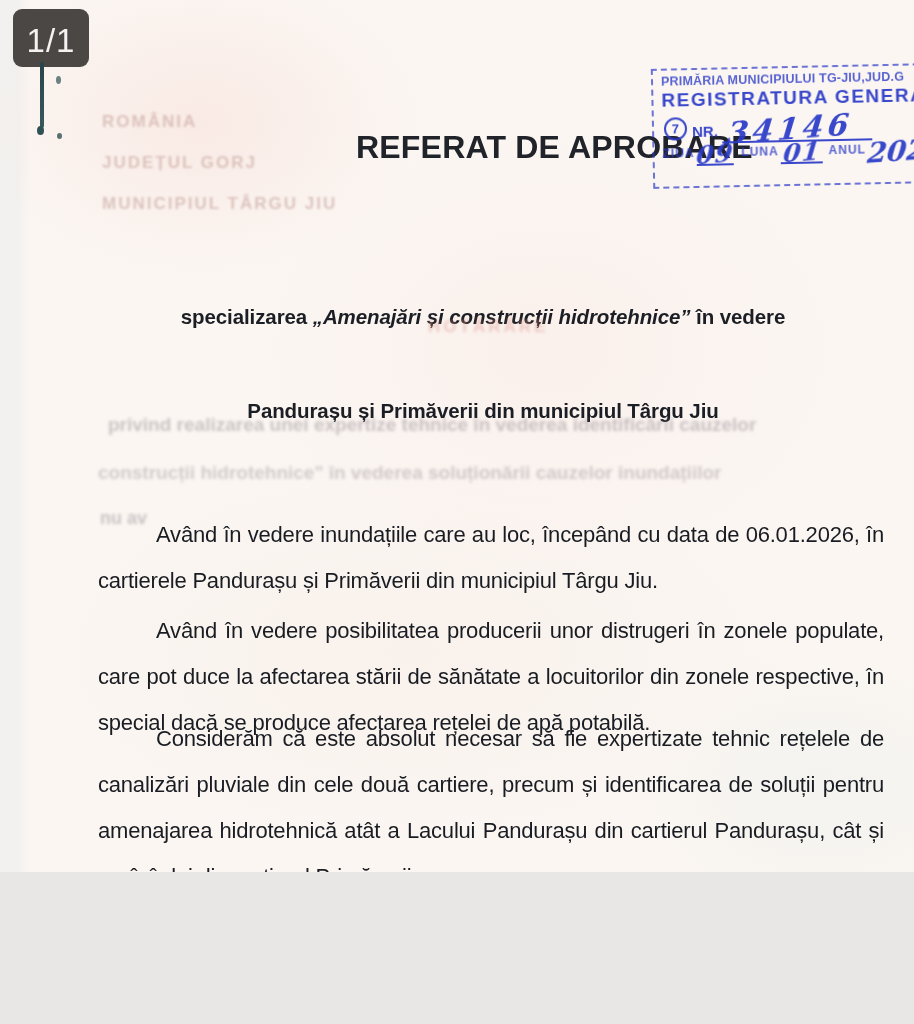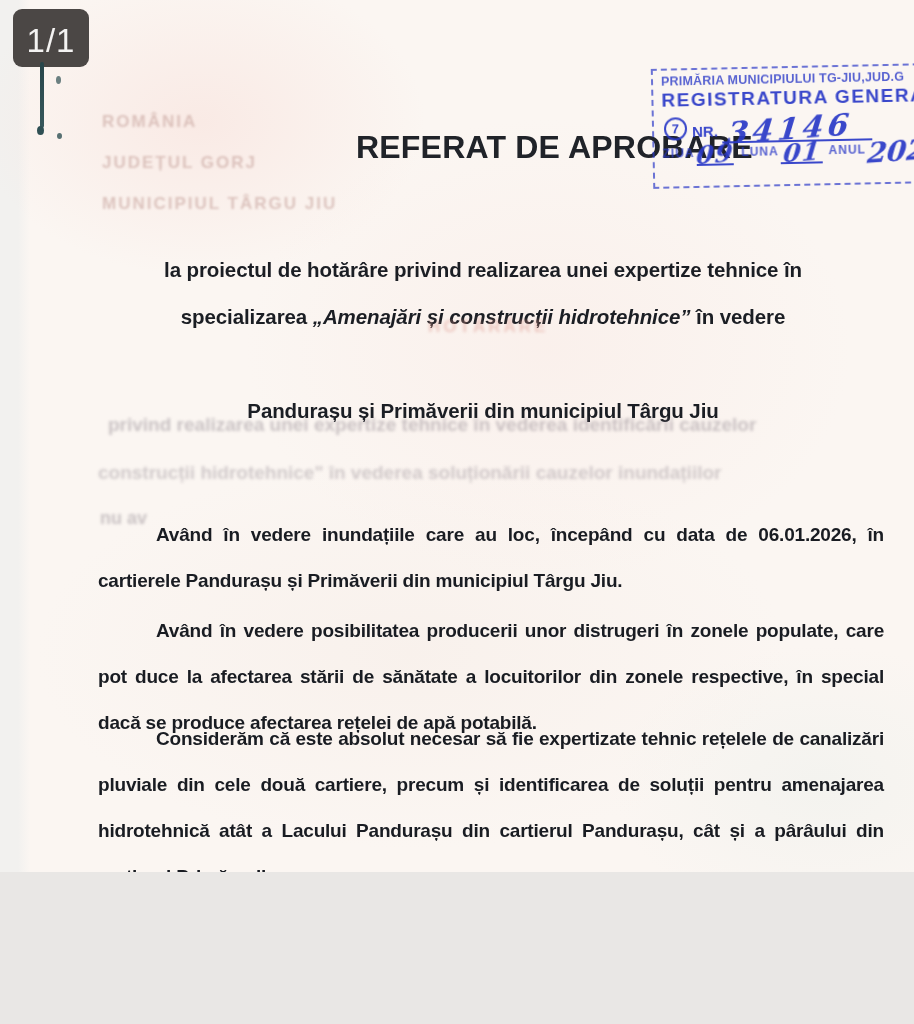--- a/index.html
+++ b/index.html
@@ -51,21 +51,21 @@
   .st-r3{margin-top:6px;}
   .st-r4{margin-top:2px;}
   .hand-sm{font-size:25px;line-height:18px;letter-spacing:1px;}
   
   .ghost{position:absolute;color:rgba(125,115,125,.40);filter:blur(1.4px);font-weight:bold;}
   .ghost-pink{position:absolute;color:rgba(222,150,140,.45);filter:blur(1.6px);font-weight:bold;}
   
   .subject{position:absolute;left:50px;top:246px;width:866px;text-align:center;font-size:20.5px;font-weight:bold;color:#1b1e24;line-height:47px;letter-spacing:-.1px;}
   .subject .it{font-style:italic;}
   
-  .para{position:absolute;left:98px;width:786px;font-size:19px;font-weight:bold;color:#191c22;line-height:46px;text-align:justify;text-indent:58px;letter-spacing:-.2px;margin:0;}
+  .para{position:absolute;left:98px;width:786px;font-size:22px;font-weight:normal;color:#191c22;line-height:46px;text-align:justify;text-indent:58px;letter-spacing:-.2px;margin:0;}
   .para.serif{font-family:"Liberation Serif",serif;font-weight:normal;font-size:21px;letter-spacing:.2px;word-spacing:3px;}
   
   .closing{position:absolute;left:120px;top:983px;width:790px;text-align:center;font-size:26px;font-weight:normal;color:#1b1e24;}
   
   .smudge{position:absolute;border-radius:50%;filter:blur(4px);}
   .sm1{left:90px;top:962px;width:520px;height:26px;background:rgba(150,170,158,.18);}
   .sm2{left:640px;top:968px;width:240px;height:22px;background:rgba(150,170,158,.15);}
   .sm3{left:418px;top:1012px;width:46px;height:16px;background:rgba(40,45,50,.55);filter:blur(3px);}
   .sm4{left:292px;top:1016px;width:26px;height:12px;background:rgba(40,45,50,.35);filter:blur(3px);}
   .sm5{left:60px;top:995px;width:300px;height:18px;background:rgba(160,175,165,.14);}
@@ -108,21 +108,21 @@
       <span class="st-lab-sm" style="margin-left:8px;">LUNA</span>
       <span class="u" style="width:42px;justify-content:center;">
           <span class="hand hand-sm">01</span>
         </span>
       <span class="st-lab-sm" style="margin-left:6px;">ANUL</span>
       <span class="hand" style="font-size:28px;line-height:20px;">202</span>
     </div>
   </div>
 
   <div class="subject">
-    <span>la proiectul de hotărâre privind realizarea unei expertize tehnice în</span><br>
+    <br>
     <span><span>specializarea </span><span class="it">„Amenajări și construcții hidrotehnice”</span><span> în vedere</span></span><br>
     <br>
     <span>Pandurașu și Primăverii din municipiul Târgu Jiu</span>
   </div>
 
   <div class="ghost-pink" style="left:428px;top:317px;font-size:17px;letter-spacing:3px;">HOTĂRÂRE</div>
   <div class="ghost" style="left:108px;top:414px;font-size:19px;width:760px;">privind realizarea unei expertize tehnice în vederea identificării cauzelor</div>
   <div class="ghost" style="left:98px;top:462px;font-size:19px;width:780px;opacity:.85;">construcții hidrotehnice" în vederea soluționării cauzelor inundațiilor</div>
   <div class="ghost" style="left:100px;top:508px;font-size:18px;">nu av</div>
 

